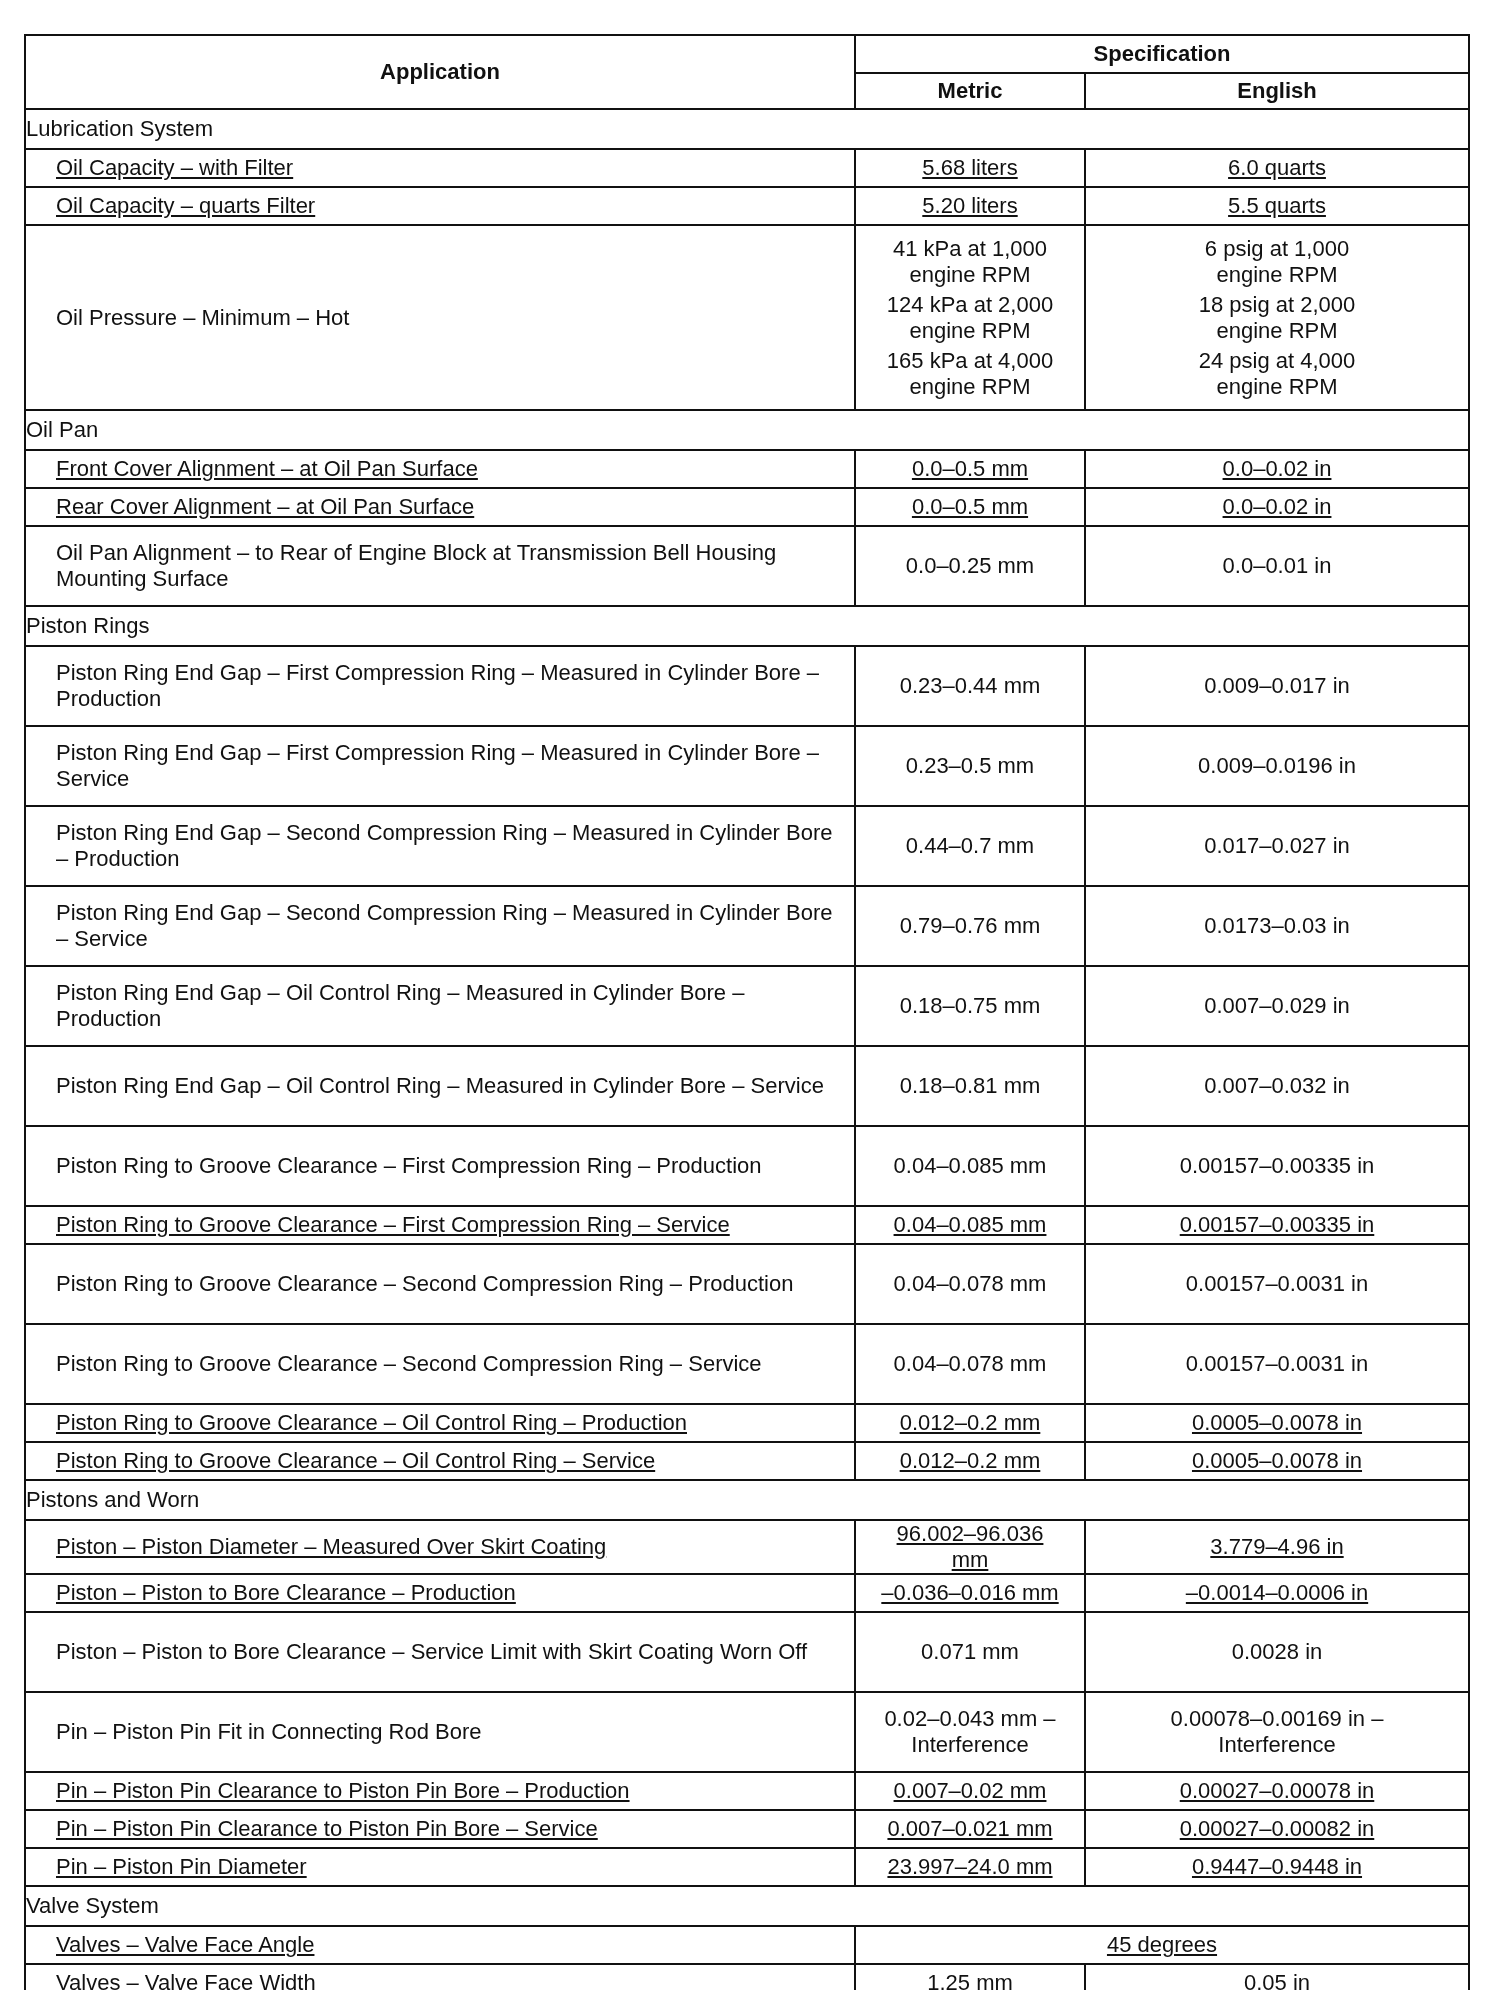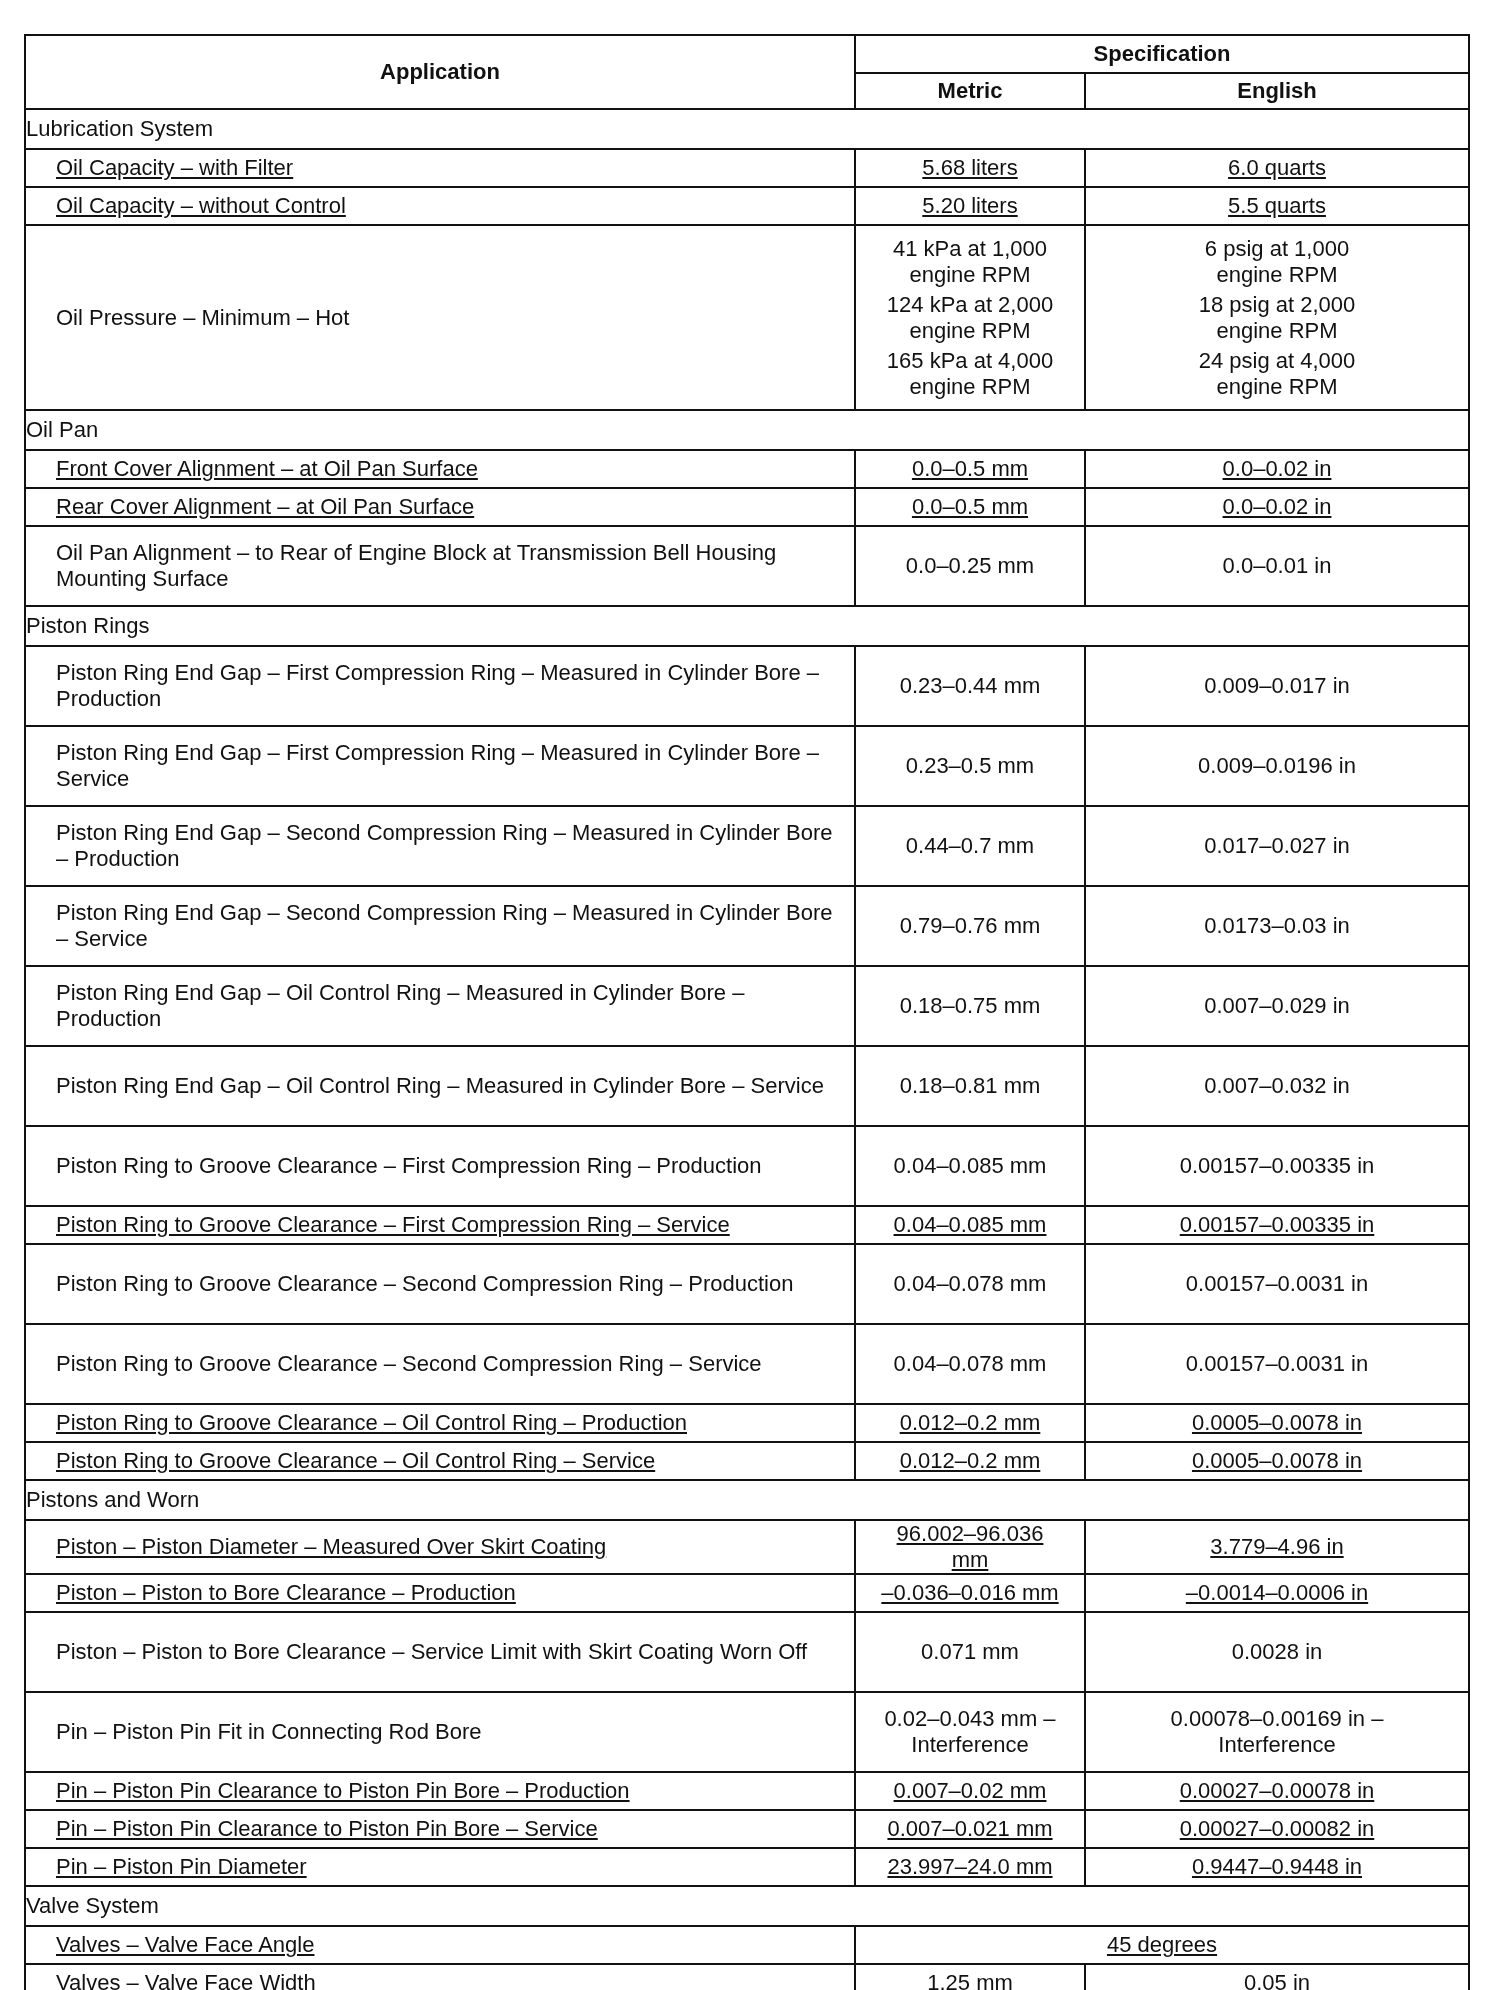--- a/index.html
+++ b/index.html
@@ -51,21 +51,21 @@
 
     <tr class="section">
       <td colspan="3">Lubrication System</td>
     </tr>
     <tr class="row h1">
       <td class="app">Oil Capacity – with Filter</td>
       <td class="val">5.68 liters</td>
       <td class="val">6.0 quarts</td>
     </tr>
     <tr class="row h1">
-      <td class="app">Oil Capacity – without Control</td>
+      <td class="app">Oil Capacity – quarts Filter</td>
       <td class="val">5.20 liters</td>
       <td class="val">5.5 quarts</td>
     </tr>
     <tr class="row h5">
       <td class="app">Oil Pressure – Minimum – Hot</td>
       <td class="val">
         <span class="pair">
             <span class="line">41 kPa at 1,000</span>
             <span class="line">engine RPM</span>
           </span>

